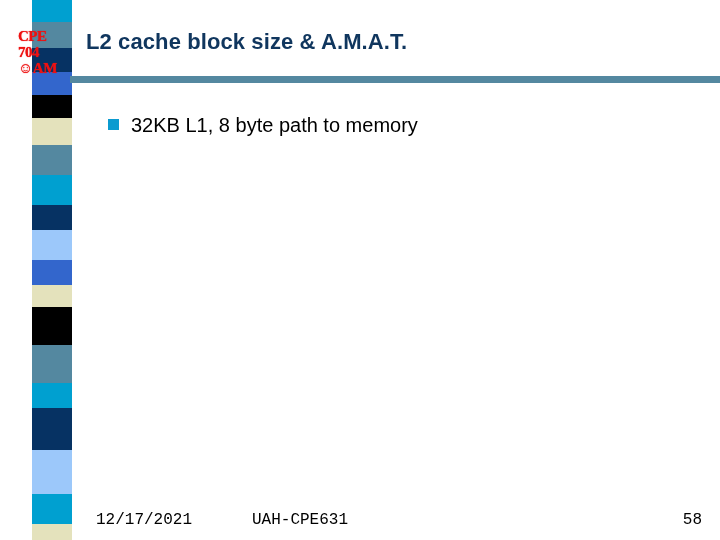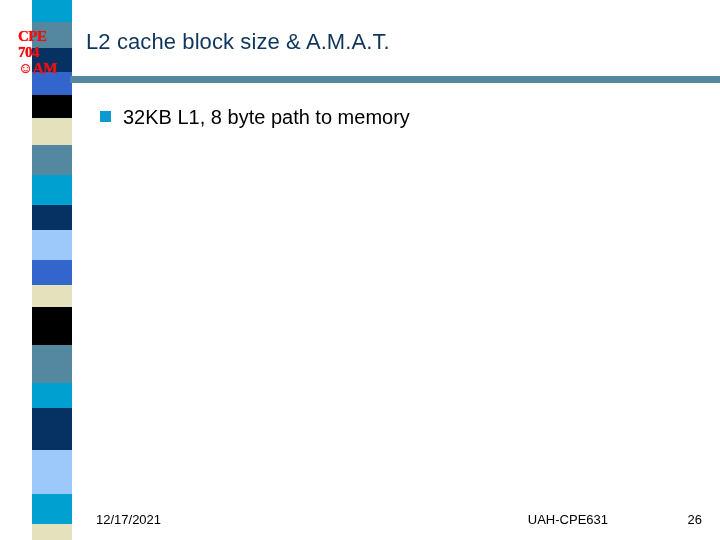--- a/index.html
+++ b/index.html
@@ -54,21 +54,21 @@
 
   
   #slide-title {
     position: absolute;
     left: 86px;
     top: 28px;
     width: 600px;
     z-index: 2;
     color: #10365e;
     font-family: "Liberation Sans", sans-serif;
-    font-weight: normal;
+    font-weight: bold;
     font-size: 22px;
     line-height: 28px;
     letter-spacing: 0.1px;
   }
 
   
   #title-rule {
     position: absolute;
     left: 70px;
     top: 76px;
@@ -78,21 +78,21 @@
     z-index: 2;
   }
 
   
   #body-list {
     position: absolute;
     left: 96px;
     top: 100px;
     width: 600px;
     z-index: 2;
-    margin: 4px;
+    margin: 12px;
     padding: 0;
     list-style: none;
   }
   #body-list .bullet-row {
     display: flex;
     align-items: flex-start;
     margin-bottom: 10px;
   }
   #body-list .bullet-marker {
     flex: 0 0 auto;
@@ -112,38 +112,37 @@
 
   
   #footer {
     position: absolute;
     left: 0;
     top: 508px;
     width: 720px;
     height: 24px;
     z-index: 2;
     color: #000000;
-    font-family: Liberation Sans, sans-serif;
-    font-size: 13px;
+    font-family: Liberation Mono, monospace;
+    font-size: 16px;
     line-height: 16px;
   }
   #footer .footer-date {
     position: absolute;
     left: 96px;
     top: 4px;
     white-space: nowrap;
   }
   #footer .footer-center {
     position: absolute;
     left: 0;
     top: 4px;
     width: 600px;
-    text-align: right;
+    text-align: center;
     white-space: nowrap;
-    margin-left: 8px;
   }
   #footer .footer-page {
     position: absolute;
     right: 18px;
     top: 4px;
     white-space: nowrap;
   }
 </style>
 </head>
 <body>
@@ -183,14 +182,14 @@
 <ul id="body-list">
     <li class="bullet-row">
       <span class="bullet-marker" style="background: rgb(11, 155, 208);"></span>
       <span class="bullet-text">32KB L1, 8 byte path to memory</span>
     </li>
   </ul>
 
 <div id="footer">
   <span class="footer-date">12/17/2021</span>
   <span class="footer-center">UAH-CPE631</span>
-  <span class="footer-page">26</span>
+  <span class="footer-page">58</span>
 </div>
 
 </body></html>

